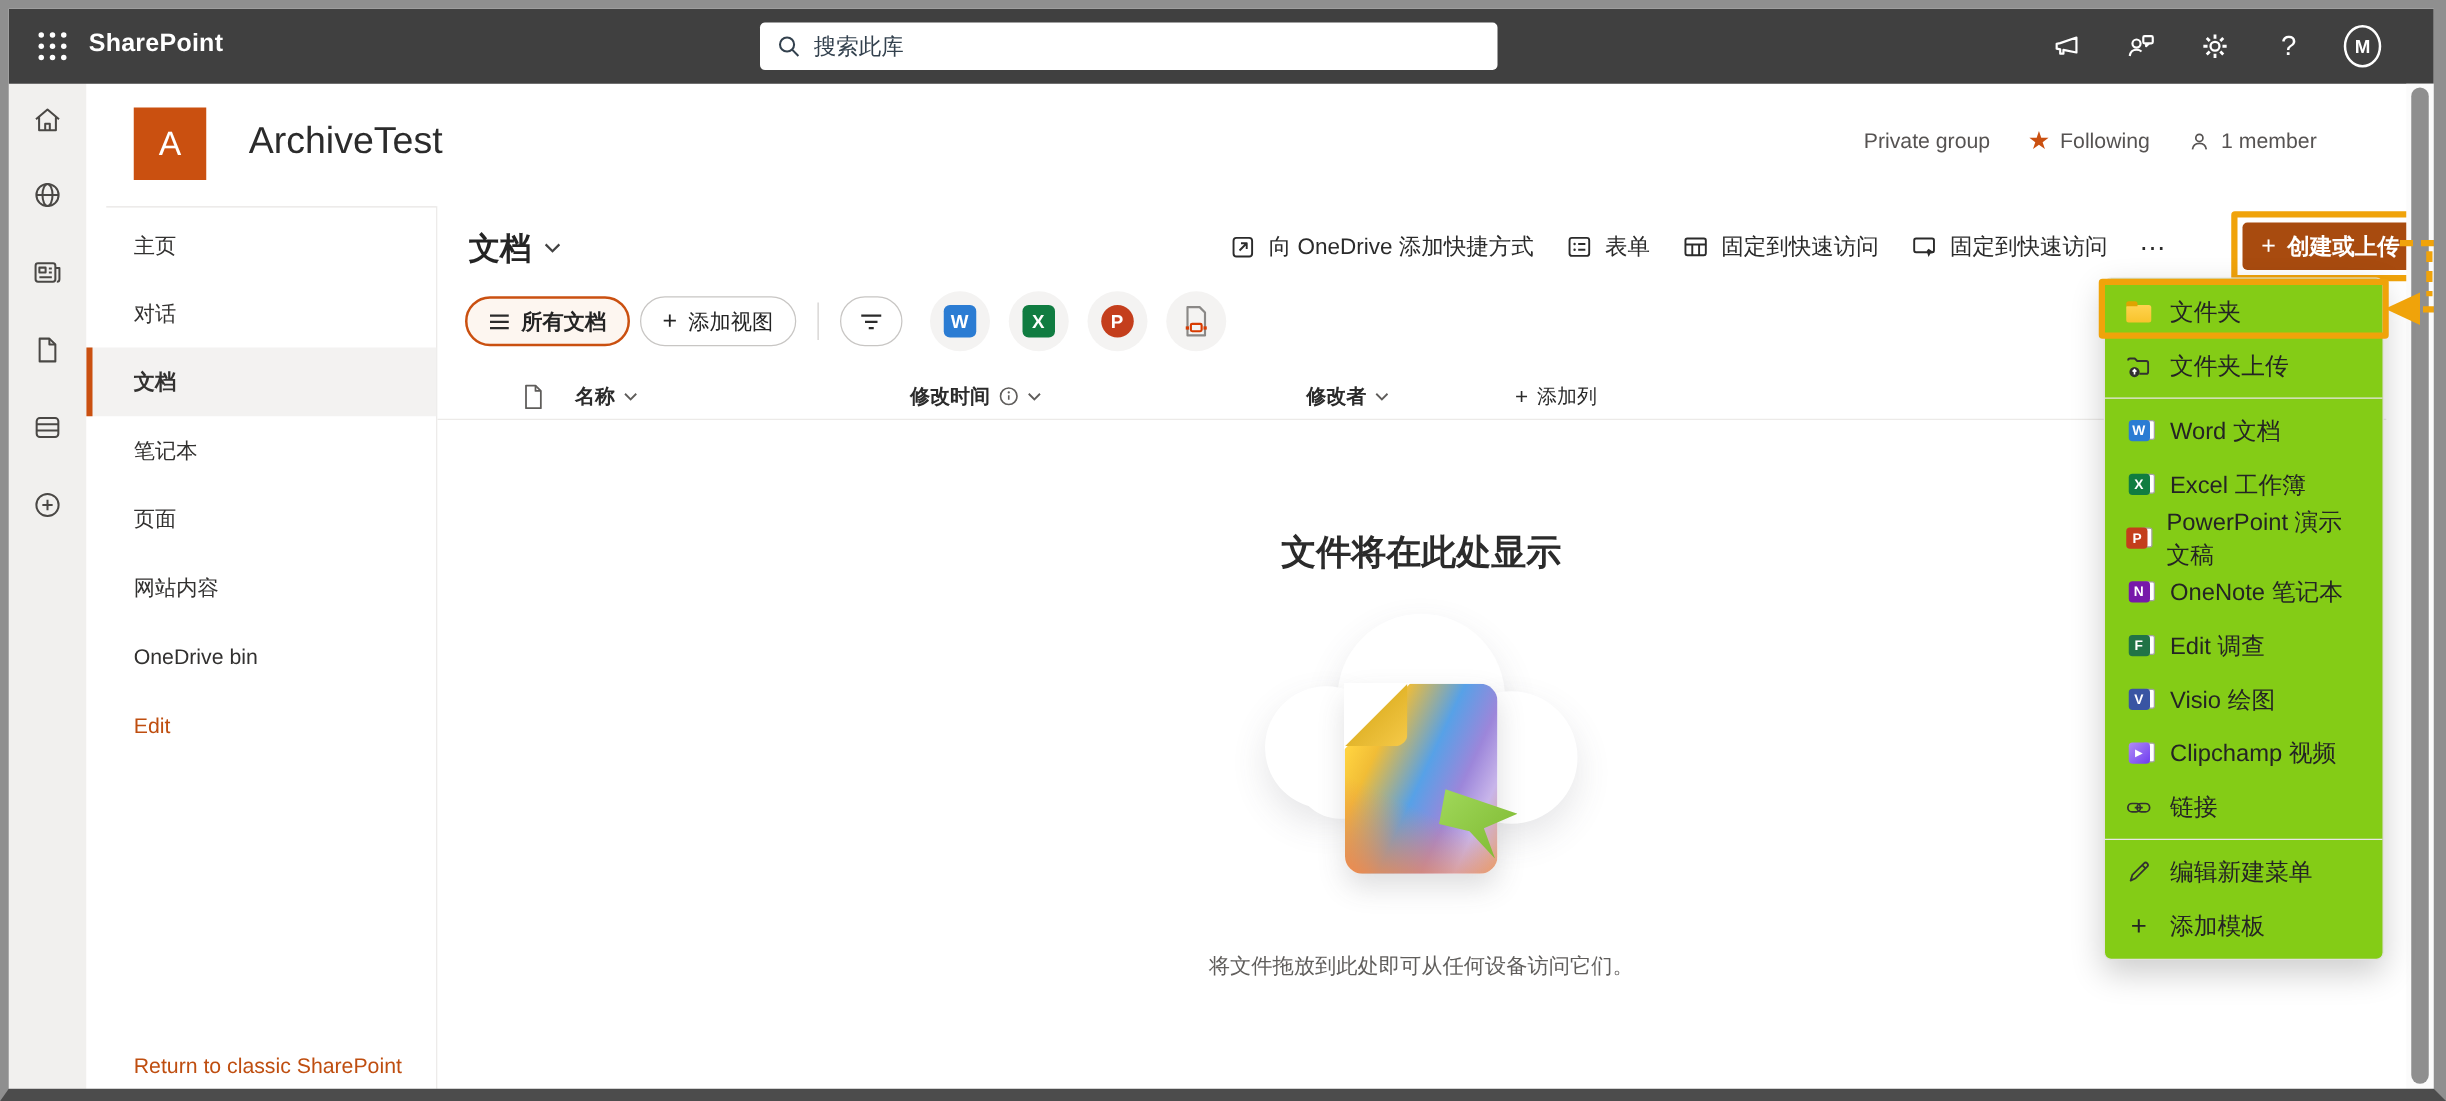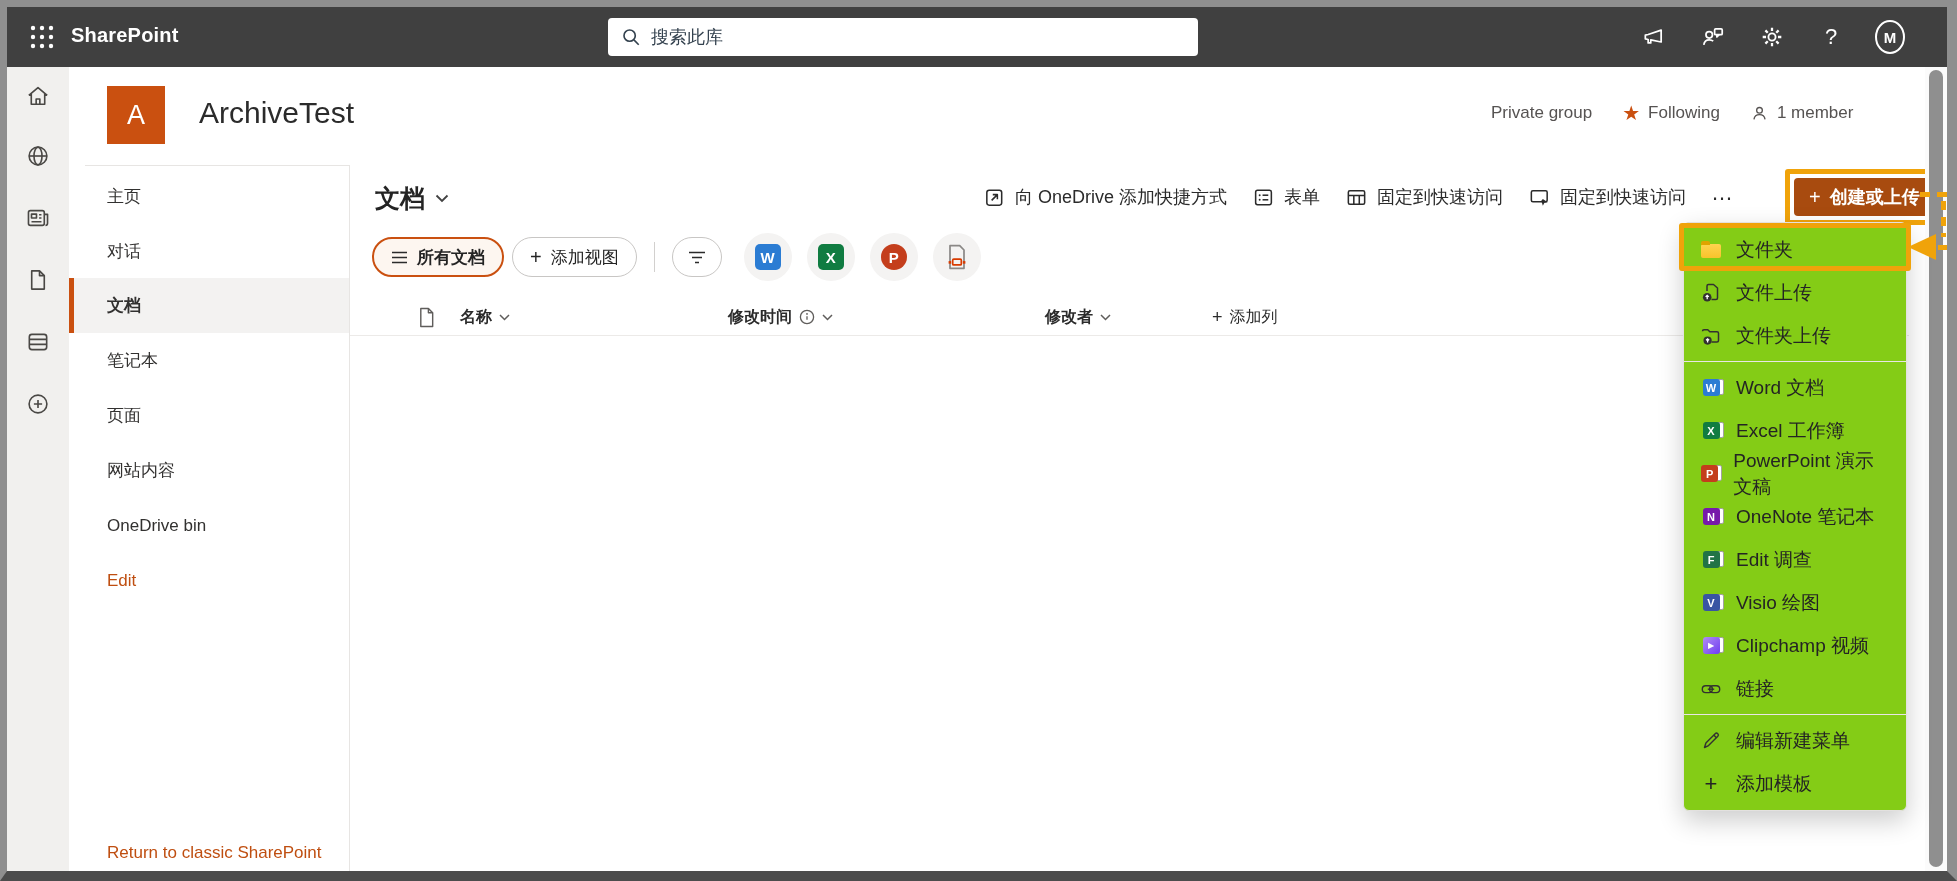--- a/index.html
+++ b/index.html
@@ -416,38 +416,43 @@
       <svg width="11" height="7" viewBox="0 0 11 7" fill="none" stroke="#5f5d5b" stroke-width="1.5">
           <path d="M1 1l4.5 4.5L10 1"></path>
         </svg>
     </div>
     <div class="th light" style="left:862px">
       <span class="plus-glyph" style="font-size:18px">+</span>
       <span>添加列</span>
     </div>
   </div>
 
+  <div class="abs empty">
+    <h2>文件将在此处显示</h2>
+    <div class="cloud">
+      <div class="puff p1"></div>
+        <div class="puff p2"></div>
+        <div class="puff p3"></div>
+        <div class="puff p4"></div>
+      <div class="doc">
+        <div class="doc-cut"></div>
+          <div class="doc-flap"></div>
+        <div class="cursor-arrow"></div>
+      </div>
+    </div>
+    <p>将文件拖放到此处即可从任何设备访问它们。</p>
+  </div>
 </div>
 
 <div class="abs menu">
   <div class="mi">
     <span class="mic">
         <span class="ic-folder"></span>
       </span>
     <span>文件夹</span>
-  </div>
-  <div class="mi">
-    <span class="mic">
-      <svg width="22" height="22" viewBox="0 0 22 22" fill="none">
-        <path d="M7 9V4a1.5 1.5 0 011.5-1.5h5L17.5 6v10a1.5 1.5 0 01-1.5 1.5h-4.5" stroke="#323130" stroke-width="1.5" stroke-linejoin="round"></path>
-        <circle cx="7.2" cy="15.2" r="4.3" fill="#323130"></circle>
-        <path d="M7.2 17.3v-3.6M5.6 14.9l1.6-1.6 1.6 1.6" stroke="#fff" stroke-width="1.3" fill="none"></path>
-      </svg>
-    </span>
-    <span>文件上传</span>
   </div>
   <div class="mi">
     <span class="mic">
       <svg width="22" height="22" viewBox="0 0 22 22" fill="none">
         <path d="M2.5 6.3c0-.8.7-1.5 1.5-1.5h3.8l2 2h7.2c.8 0 1.5.7 1.5 1.5v7.2c0 .8-.7 1.5-1.5 1.5h-5.5" stroke="#323130" stroke-width="1.5" stroke-linejoin="round"></path>
         <circle cx="7.6" cy="15.6" r="4.1" fill="#323130"></circle>
         <path d="M7.6 17.6v-3.5M6.1 15.3l1.5-1.5 1.5 1.5" stroke="#fff" stroke-width="1.3" fill="none"></path>
       </svg>
     </span>
     <span>文件夹上传</span>

